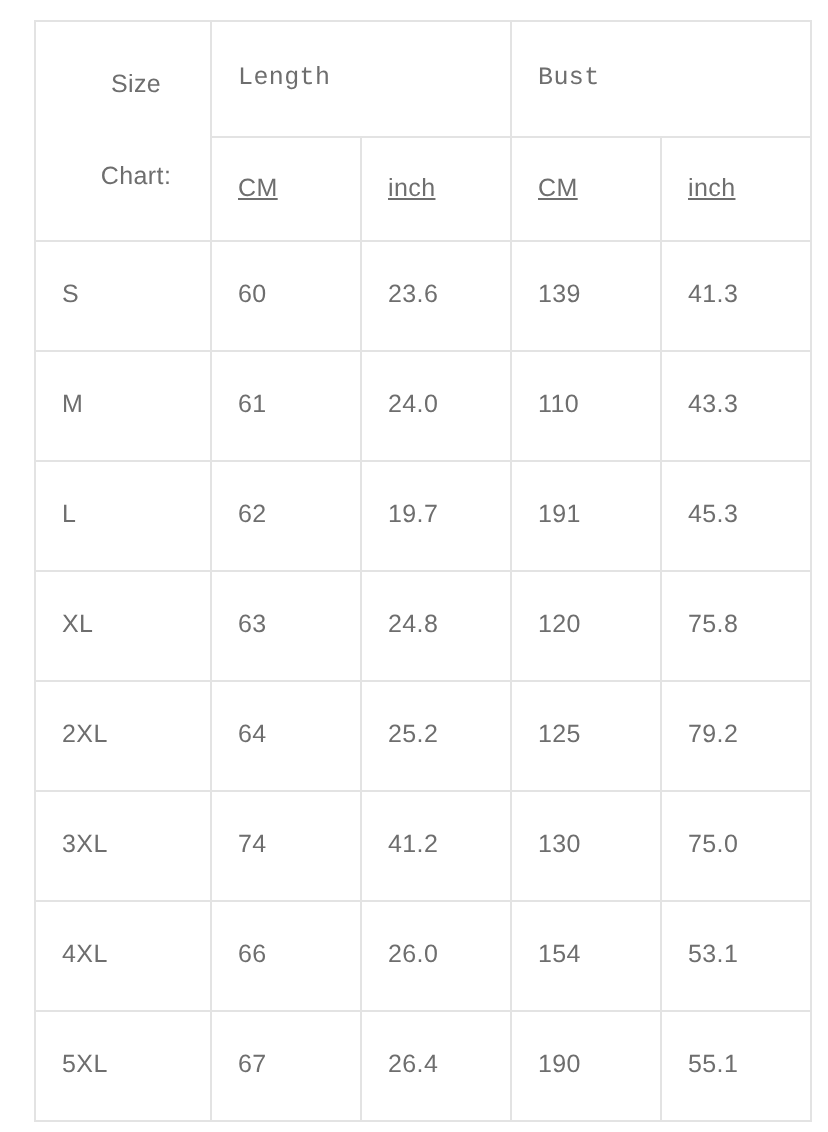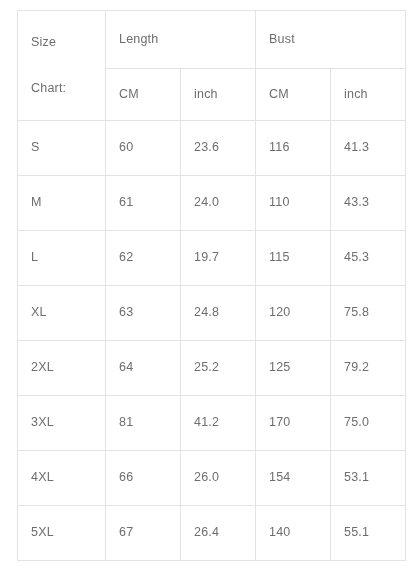--- a/index.html
+++ b/index.html
@@ -53,33 +53,36 @@
   .col-bcm    { width: 75px; }
   .col-binch  { width: 75px; }
 
   .corner-cell {
     height: 108px;
     vertical-align: middle;
   }
   .corner-cell .corner-line {
     display: block;
     white-space: nowrap;
+    text-align: center;
   }
   .corner-cell .corner-line + .corner-line {
     margin-top: 26px;
   }
 
   .group-head {
     height: 57px;
     vertical-align: middle;
+    font-family: Liberation Mono, monospace;
   }
 
   .sub-head {
     height: 51px;
     vertical-align: middle;
+    text-decoration: underline;
   }
 
   .body-row td {
     height: 54px;
     vertical-align: middle;
   }
 </style>
 </head>
 <body>
 
@@ -106,67 +109,67 @@
         <th class="sub-head">inch</th>
         <th class="sub-head">CM</th>
         <th class="sub-head">inch</th>
       </tr>
     </thead>
     <tbody>
       <tr class="body-row">
         <td>S</td>
         <td>60</td>
         <td>23.6</td>
-        <td>116</td>
+        <td>139</td>
         <td>41.3</td>
       </tr>
       <tr class="body-row">
         <td>M</td>
         <td>61</td>
         <td>24.0</td>
         <td>110</td>
         <td>43.3</td>
       </tr>
       <tr class="body-row">
         <td>L</td>
         <td>62</td>
         <td>19.7</td>
-        <td>115</td>
+        <td>191</td>
         <td>45.3</td>
       </tr>
       <tr class="body-row">
         <td>XL</td>
         <td>63</td>
         <td>24.8</td>
         <td>120</td>
         <td>75.8</td>
       </tr>
       <tr class="body-row">
         <td>2XL</td>
         <td>64</td>
         <td>25.2</td>
         <td>125</td>
         <td>79.2</td>
       </tr>
       <tr class="body-row">
         <td>3XL</td>
-        <td>81</td>
+        <td>74</td>
         <td>41.2</td>
-        <td>170</td>
+        <td>130</td>
         <td>75.0</td>
       </tr>
       <tr class="body-row">
         <td>4XL</td>
         <td>66</td>
         <td>26.0</td>
         <td>154</td>
         <td>53.1</td>
       </tr>
       <tr class="body-row">
         <td>5XL</td>
         <td>67</td>
         <td>26.4</td>
-        <td>140</td>
+        <td>190</td>
         <td>55.1</td>
       </tr>
     </tbody>
   </table>
 </div>
 
 </body></html>

